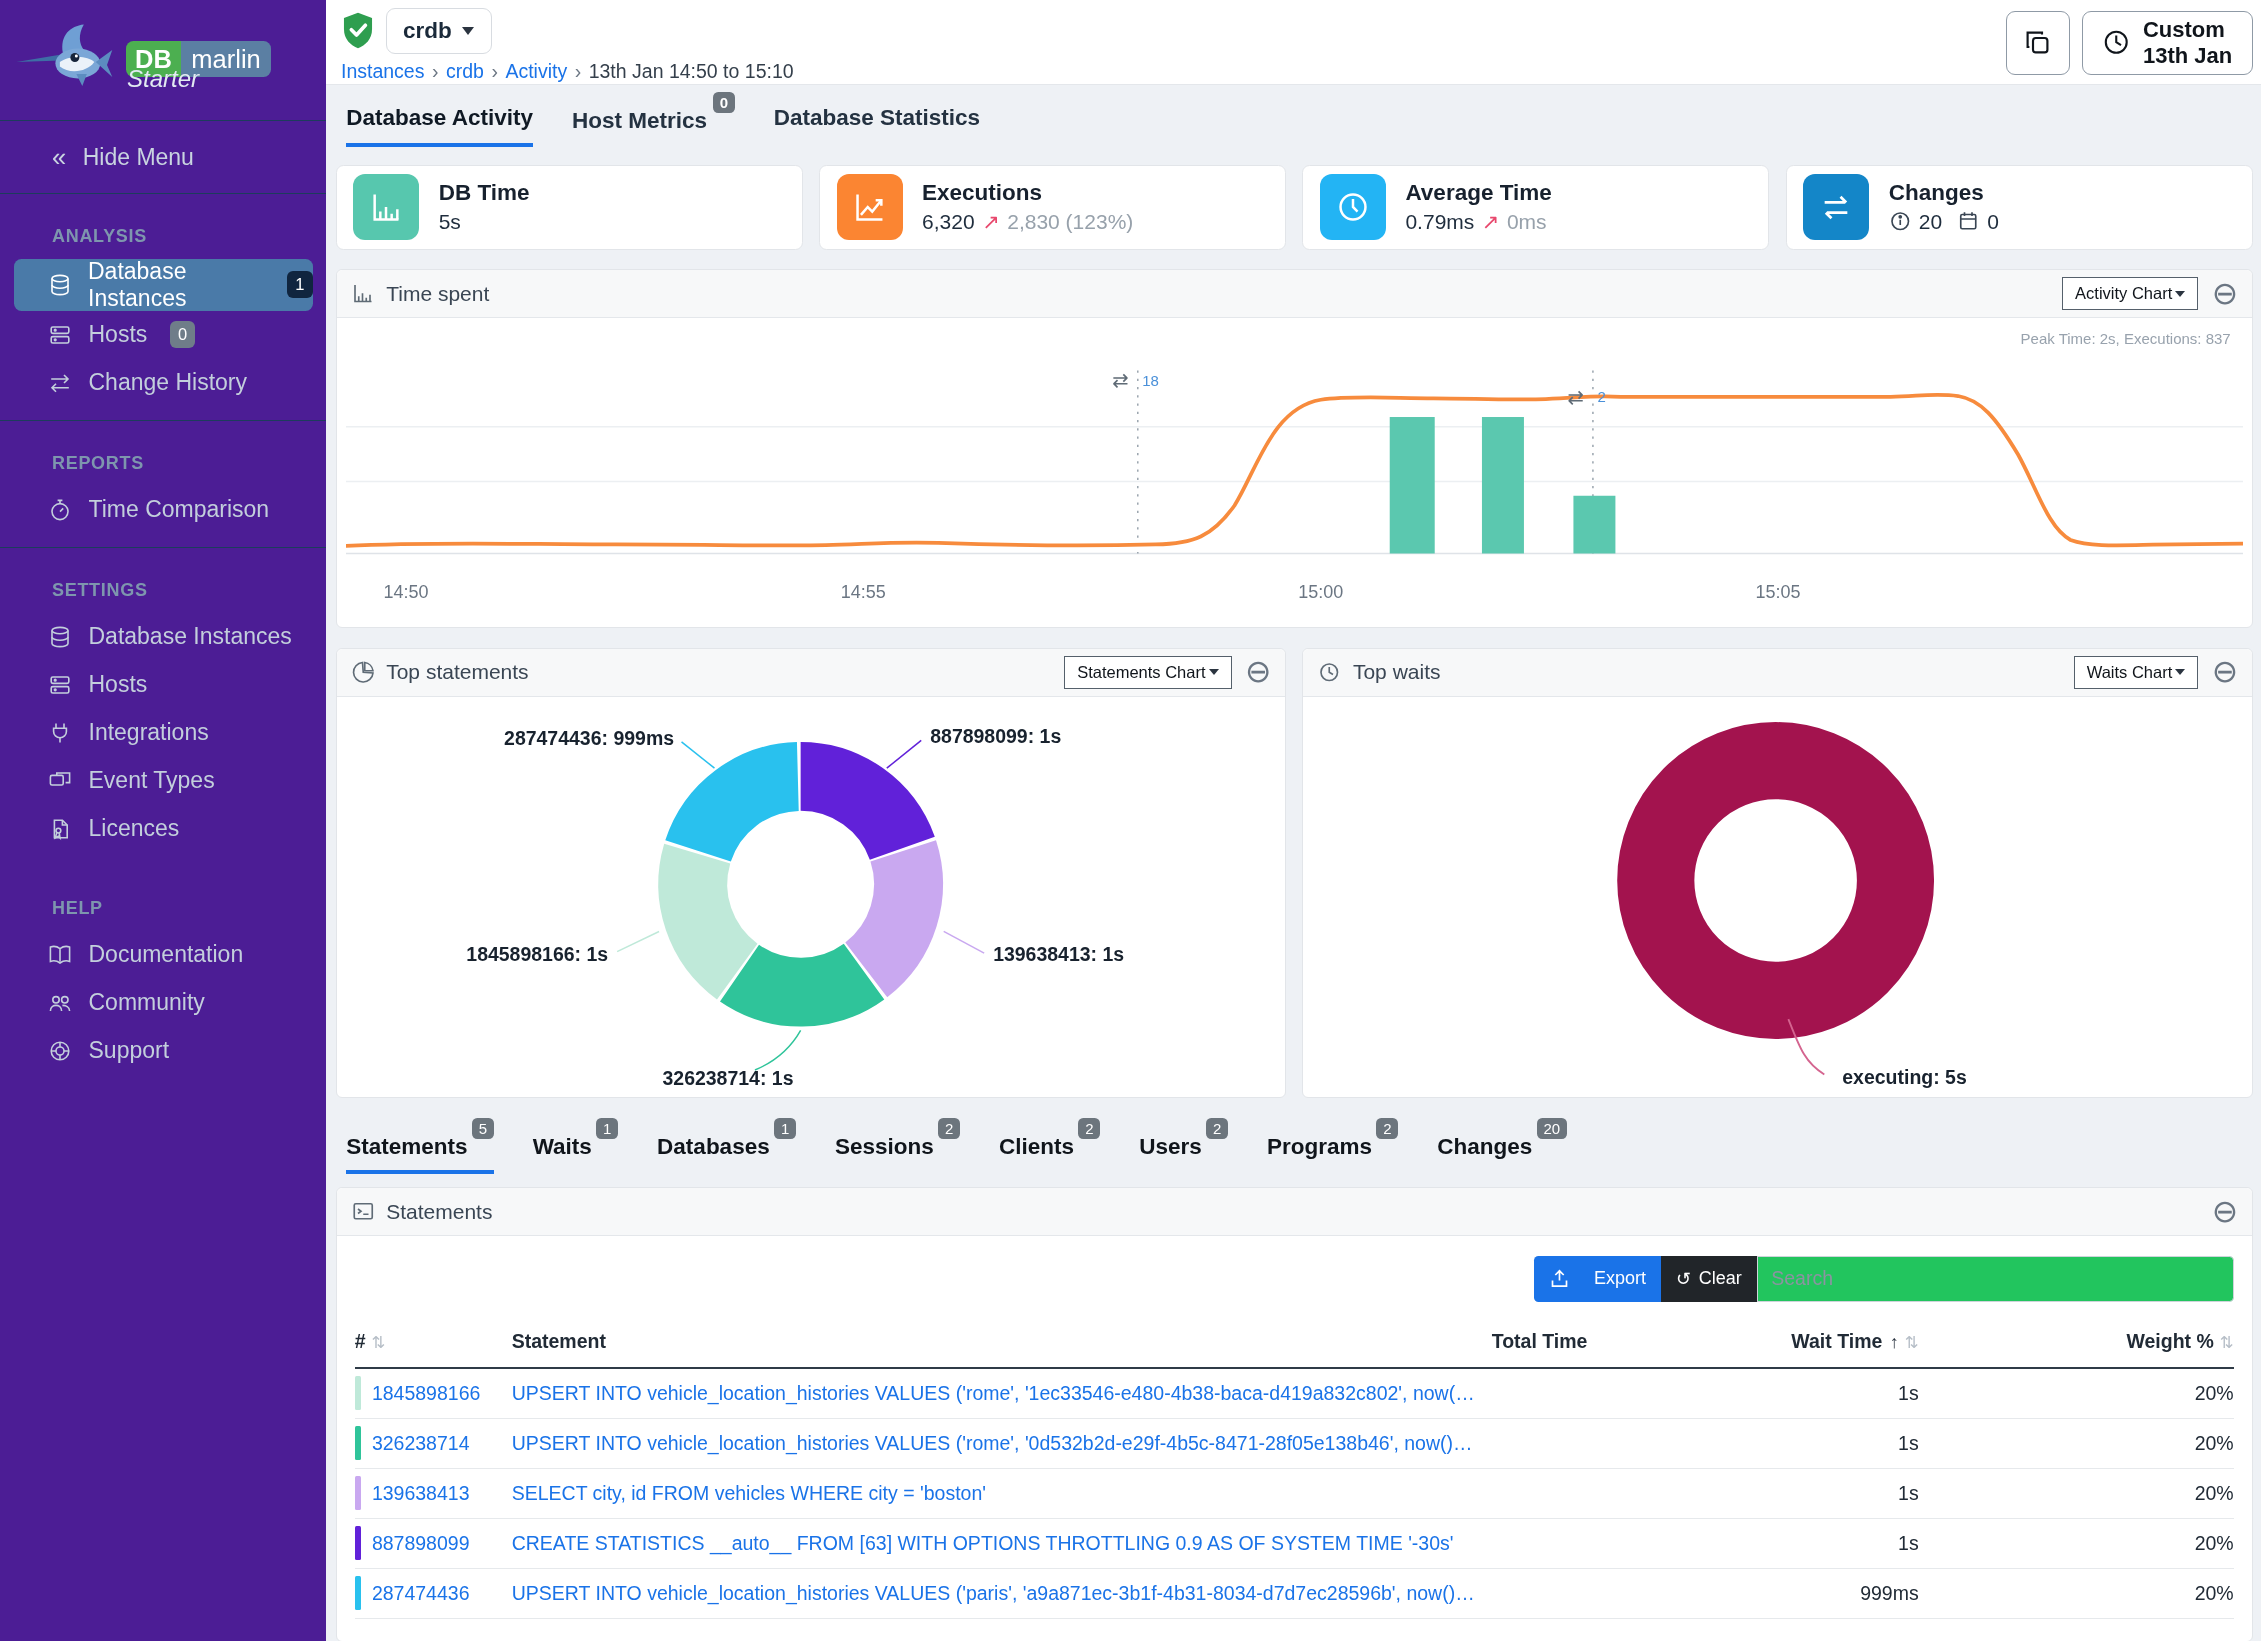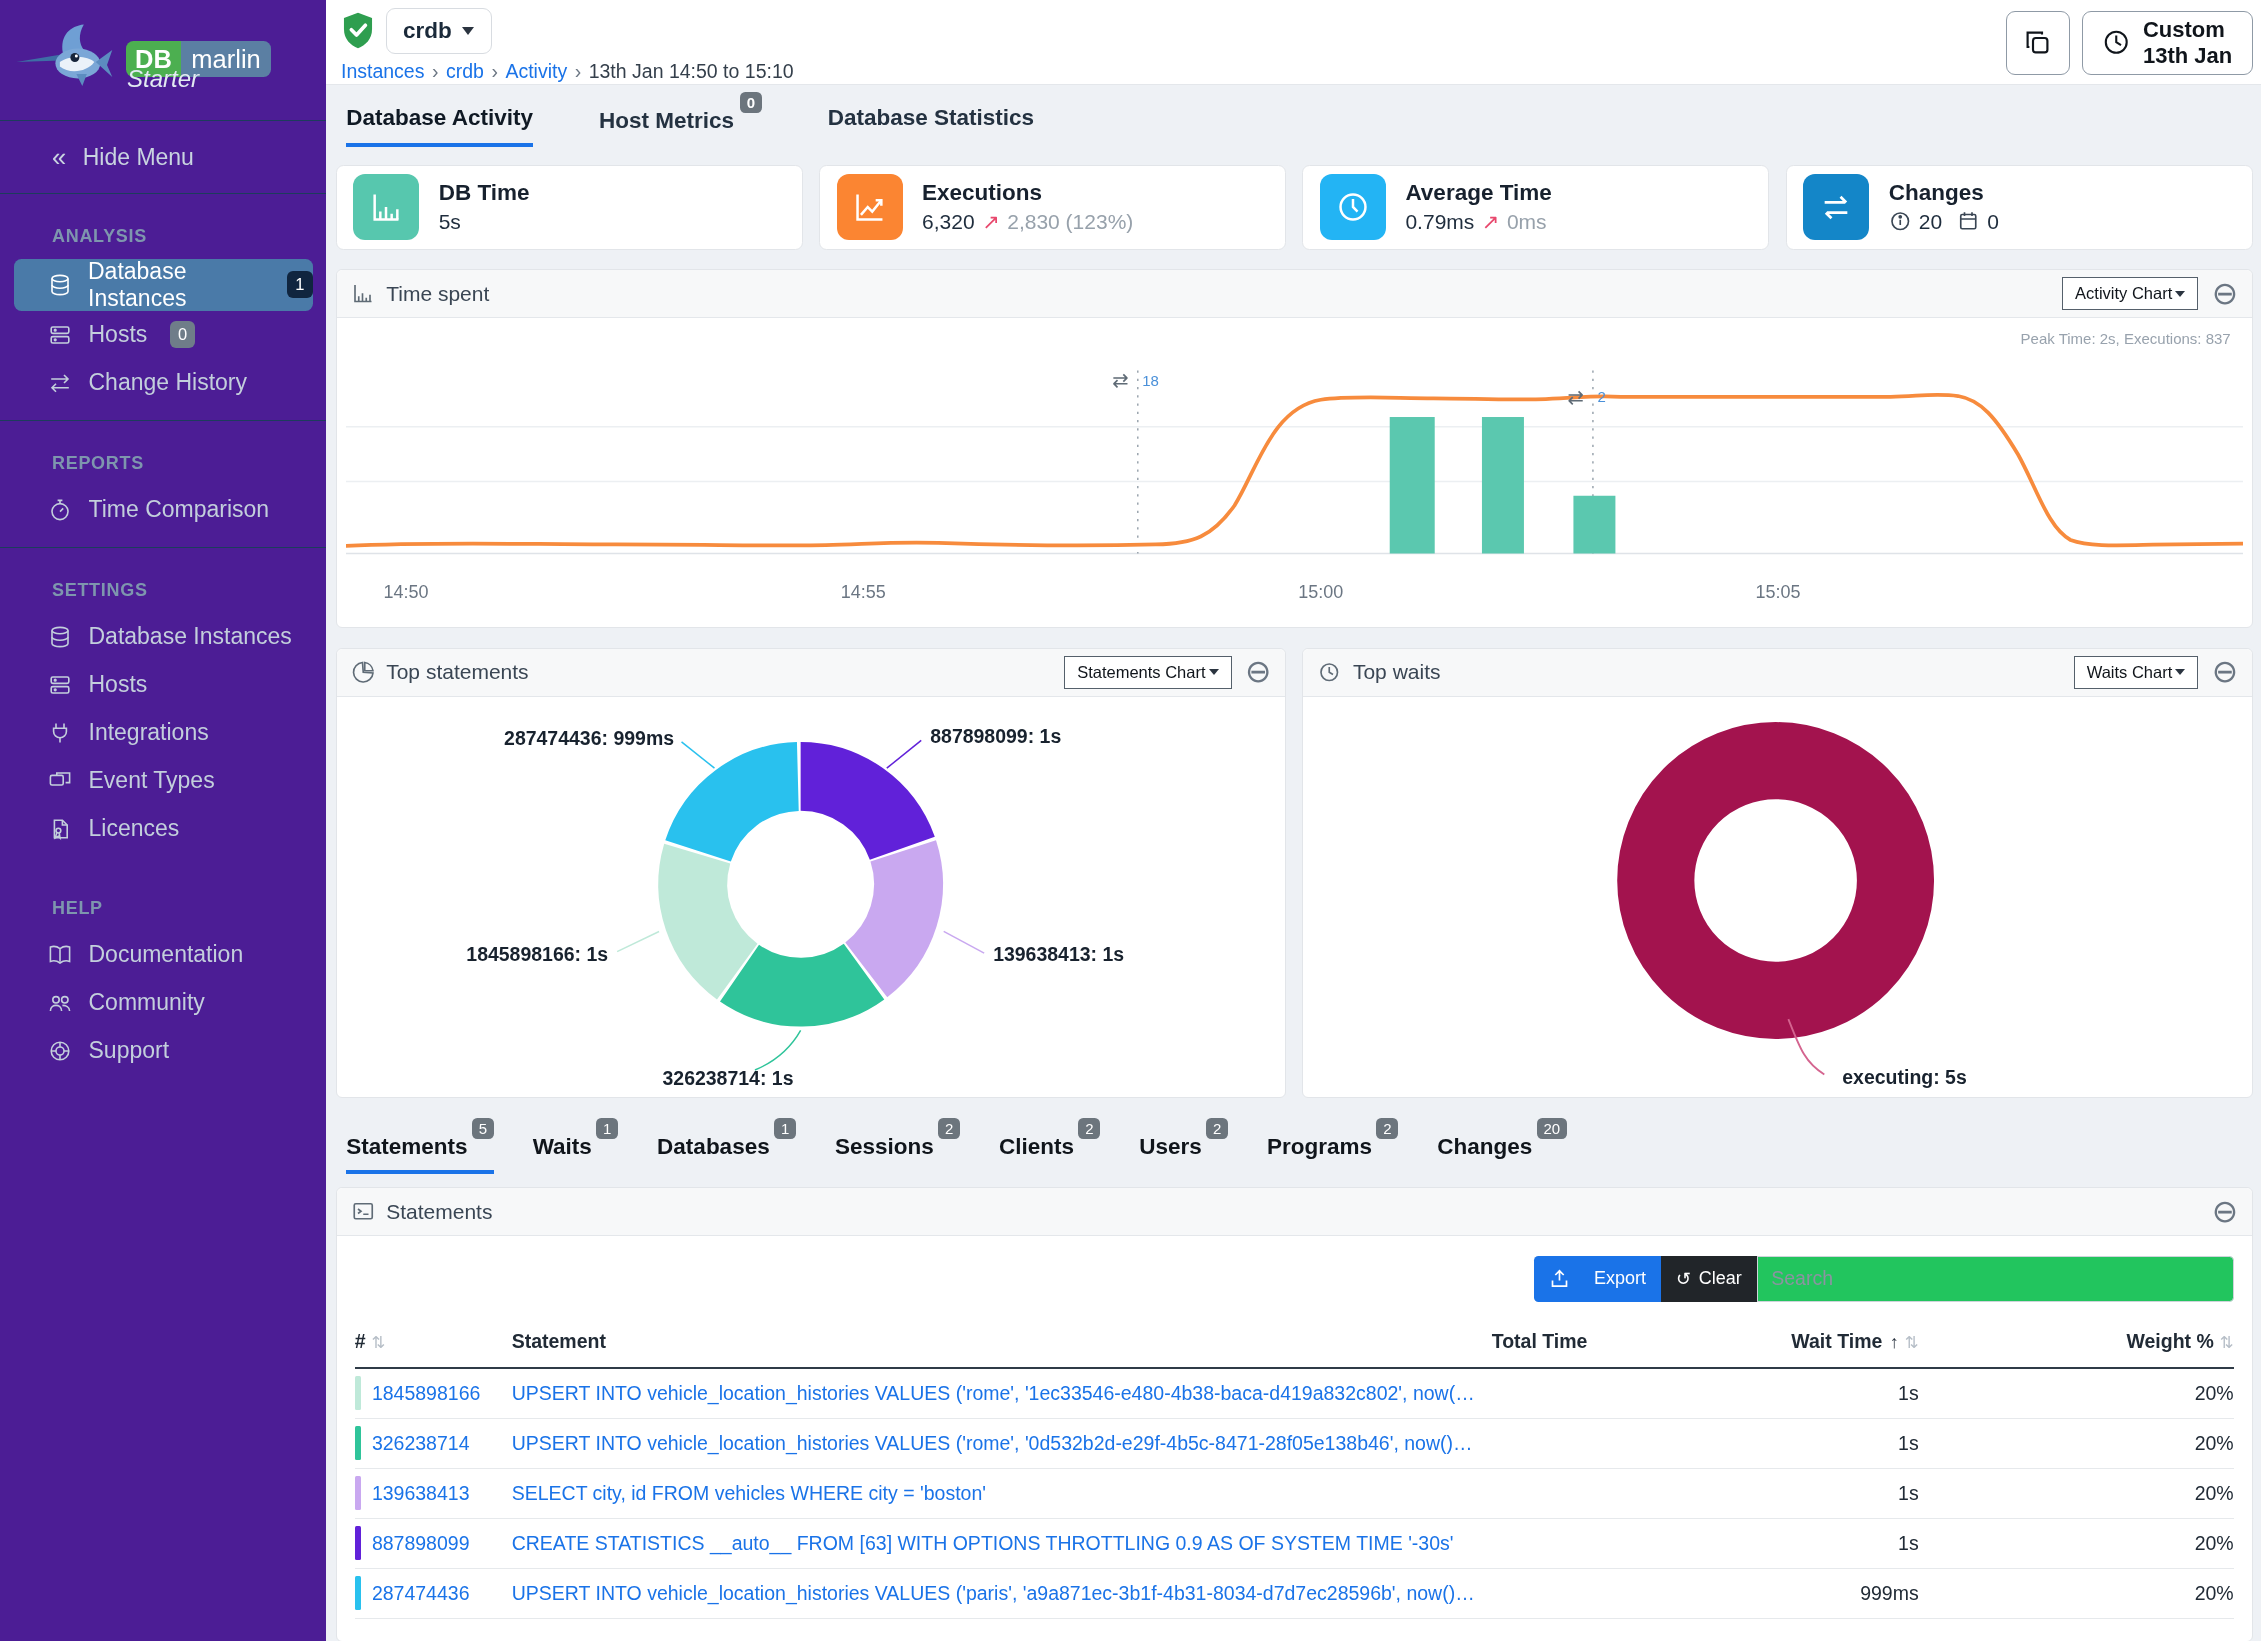--- a/index.html
+++ b/index.html
@@ -36,21 +36,21 @@
   .bc-sep { color:#6b7683; }
   .bc-current { color:#343f4b; }
   .topbar-right { display:flex; gap:12px; padding-top:10.5px; }
   .icon-btn { width:64px; height:64px; border:1.5px solid #8f9aa6; border-radius:9px; background:#fff; display:flex; align-items:center; justify-content:center; cursor:pointer; }
   .custom-btn { height:64px; border:1.5px solid #8f9aa6; border-radius:9px; background:#fff; display:flex; align-items:center; gap:12px; padding:0 19.5px; cursor:pointer; }
   .custom-txt { font-size:22px; font-weight:bold; color:#10151b; line-height:1.15; text-align:left; }
 
   .content { padding:12px 16.5px 0 9.7px; }
 
   
-  .tabs { display:flex; gap:66px; padding:7.5px 0 0 10.5px; }
+  .tabs { display:flex; gap:39px; padding:7.5px 0 0 10.5px; }
   .tab { font-size:22.5px; font-weight:600; color:#243241; padding-bottom:12px; cursor:pointer; position:relative; }
   .tab.active { color:#0f1924; border-bottom:4.5px solid #1a73e8; }
   .tab sup { font-size:15px; background:#6c757d; color:#fff; border-radius:5.2px; padding:2.2px 6.7px; margin-left:6px; position:relative; top:-10.5px; }
 
   
   .kpis { display:flex; gap:16.5px; margin-top:18px; }
   .kpi { flex:1; background:#fff; border:0.7px solid #e2e5e9; border-radius:7.5px; height:85px; display:flex; align-items:center; gap:19.5px; padding-left:16.5px; }
   .kpi-icon { width:66px; height:66px; border-radius:12px; display:flex; align-items:center; justify-content:center; }
   .kpi-title { font-size:22.5px; font-weight:bold; color:#17212e; margin-bottom:4.5px; }
   .kpi-sub { font-size:21px; color:#1f2d3d; display:flex; gap:7.5px; }

